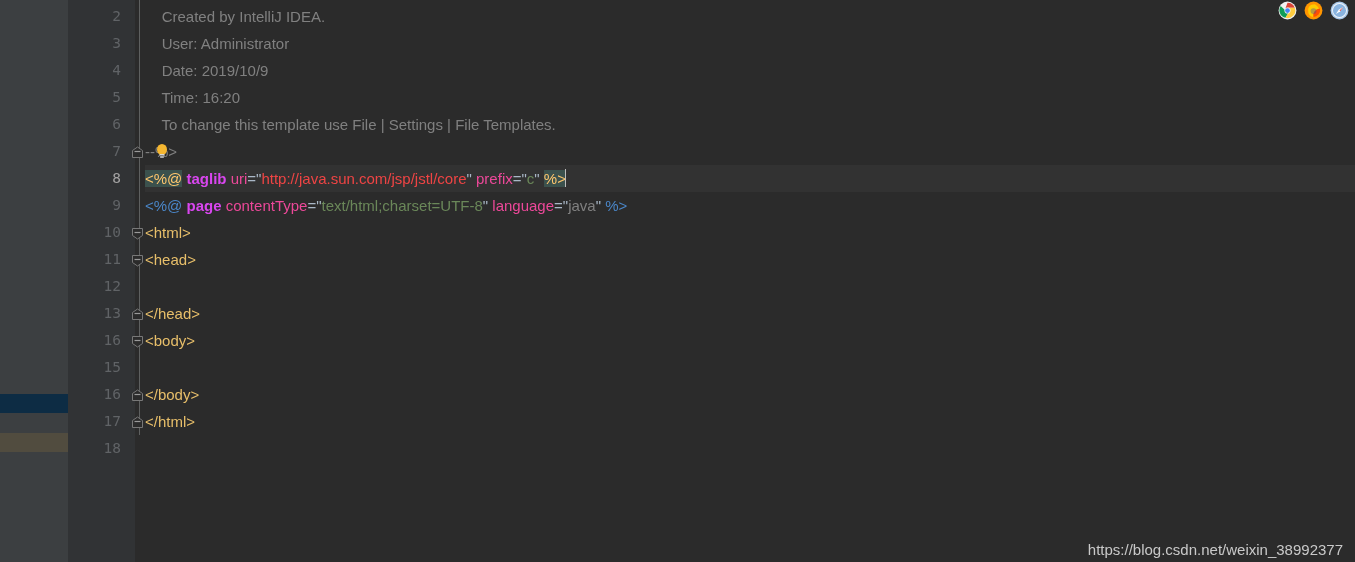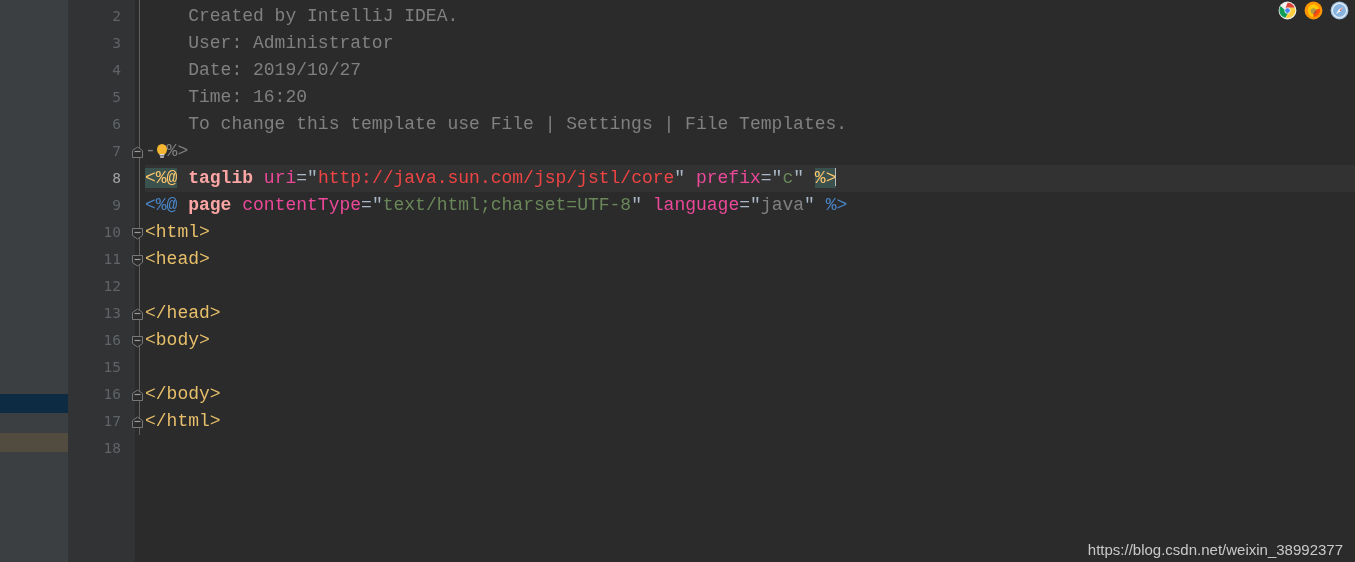--- a/index.html
+++ b/index.html
@@ -79,40 +79,40 @@
     left: 145px; top: 0;
     right: 0; height: 562px;
   }
   .code-line {
     position: absolute;
     left: -10px;
     right: 0;
     height: 27px;
     line-height: 27px;
     white-space: pre;
-    font-size: 18px;
-    font-family: Liberation Mono, monospace;
+    font-size: 15px;
+    font-family: Liberation Sans, sans-serif;
     padding-left: 10px;
   }
   .current-line-bg {
     position: absolute;
     left: 135px;
     right: 0;
     height: 27px;
     background: #323232;
   }
 
   
   .t-comment   { color: #808080; }
   .t-tag       { color: #e8bf6a; }
   .t-text      { color: #a9b7c6; }
   .t-attrname  { color: #ec4899; }
   .t-string    { color: #6a8759; }
   .t-url       { color: #ef4444; }
-  .t-kw        { color: #fca5a5; font-weight: bold; }
+  .t-kw        { color: #d946ef; font-weight: bold; }
   .t-jsp       { color: #4a86c8; }
   .t-quote     { color: #a9b7c6; }
   .t-match     { color: #ffc66d; background: #3b514d; }
   .t-plain     { color: #a9b7c6; }
 
   .caret {
     display: inline-block;
     width: 1px;
     height: 18px;
     background: #bbbbbb;
@@ -205,21 +205,21 @@
         </svg></div>
       <div class="fold-mark" style="top: 414px;"><svg width="13" height="13" viewBox="0 0 13 13">
           <path d="M6.5 1 l5 3.5 v7 h-10 v-7 z" fill="#2b2b2b" stroke="#787878" stroke-width="1"></path>
           <line x1="3.5" y1="5.5" x2="9.5" y2="5.5" stroke="#9a9a9a" stroke-width="1.2"></line>
         </svg></div>
     </div>
 
   <div class="editor" id="editor">
       <div class="code-line" style="top: 3px;"><span class="t-comment">    Created by IntelliJ IDEA.</span></div>
       <div class="code-line" style="top: 30px;"><span class="t-comment">    User: Administrator</span></div>
-      <div class="code-line" style="top: 57px;"><span class="t-comment">    Date: 2019/10/27</span></div>
+      <div class="code-line" style="top: 57px;"><span class="t-comment">    Date: 2019/10/9</span></div>
       <div class="code-line" style="top: 84px;"><span class="t-comment">    Time: 16:20</span></div>
       <div class="code-line" style="top: 111px;"><span class="t-comment">    To change this template use File | Settings | File Templates.</span></div>
       <div class="code-line" style="top: 138px;"><span class="t-comment">--%&gt;</span></div>
       <div class="bulb" style="top: 142px; left: 8px;"><svg width="18" height="18" viewBox="0 0 18 18">
           <ellipse cx="9" cy="7.5" rx="5" ry="5.5" fill="#f5b731"></ellipse>
           <rect x="6.5" y="12" width="5" height="1.6" rx="0.6" fill="#d8d8d8"></rect>
           <rect x="7" y="14.2" width="4" height="1.5" rx="0.6" fill="#d8d8d8"></rect>
         </svg></div>
       <div class="code-line" style="top: 165px;"><span class="t-match">&lt;%@</span><span class="t-plain"> </span><span class="t-kw">taglib</span><span class="t-plain"> </span><span class="t-attrname">uri</span><span class="t-plain">=</span><span class="t-quote">"</span><span class="t-url">http://java.sun.com/jsp/jstl/core</span><span class="t-quote">"</span><span class="t-plain"> </span><span class="t-attrname">prefix</span><span class="t-plain">=</span><span class="t-quote">"</span><span class="t-string">c</span><span class="t-quote">"</span><span class="t-plain"> </span><span class="t-match">%&gt;</span><span class="caret"></span></div>
       <div class="code-line" style="top: 192px;"><span class="t-jsp">&lt;%@</span><span class="t-plain"> </span><span class="t-kw">page</span><span class="t-plain"> </span><span class="t-attrname">contentType</span><span class="t-plain">=</span><span class="t-quote">"</span><span class="t-string">text/html;charset=UTF-8</span><span class="t-quote">"</span><span class="t-plain"> </span><span class="t-attrname">language</span><span class="t-plain">=</span><span class="t-quote">"</span><span class="t-comment">java</span><span class="t-quote">"</span><span class="t-plain"> </span><span class="t-jsp">%&gt;</span></div>

